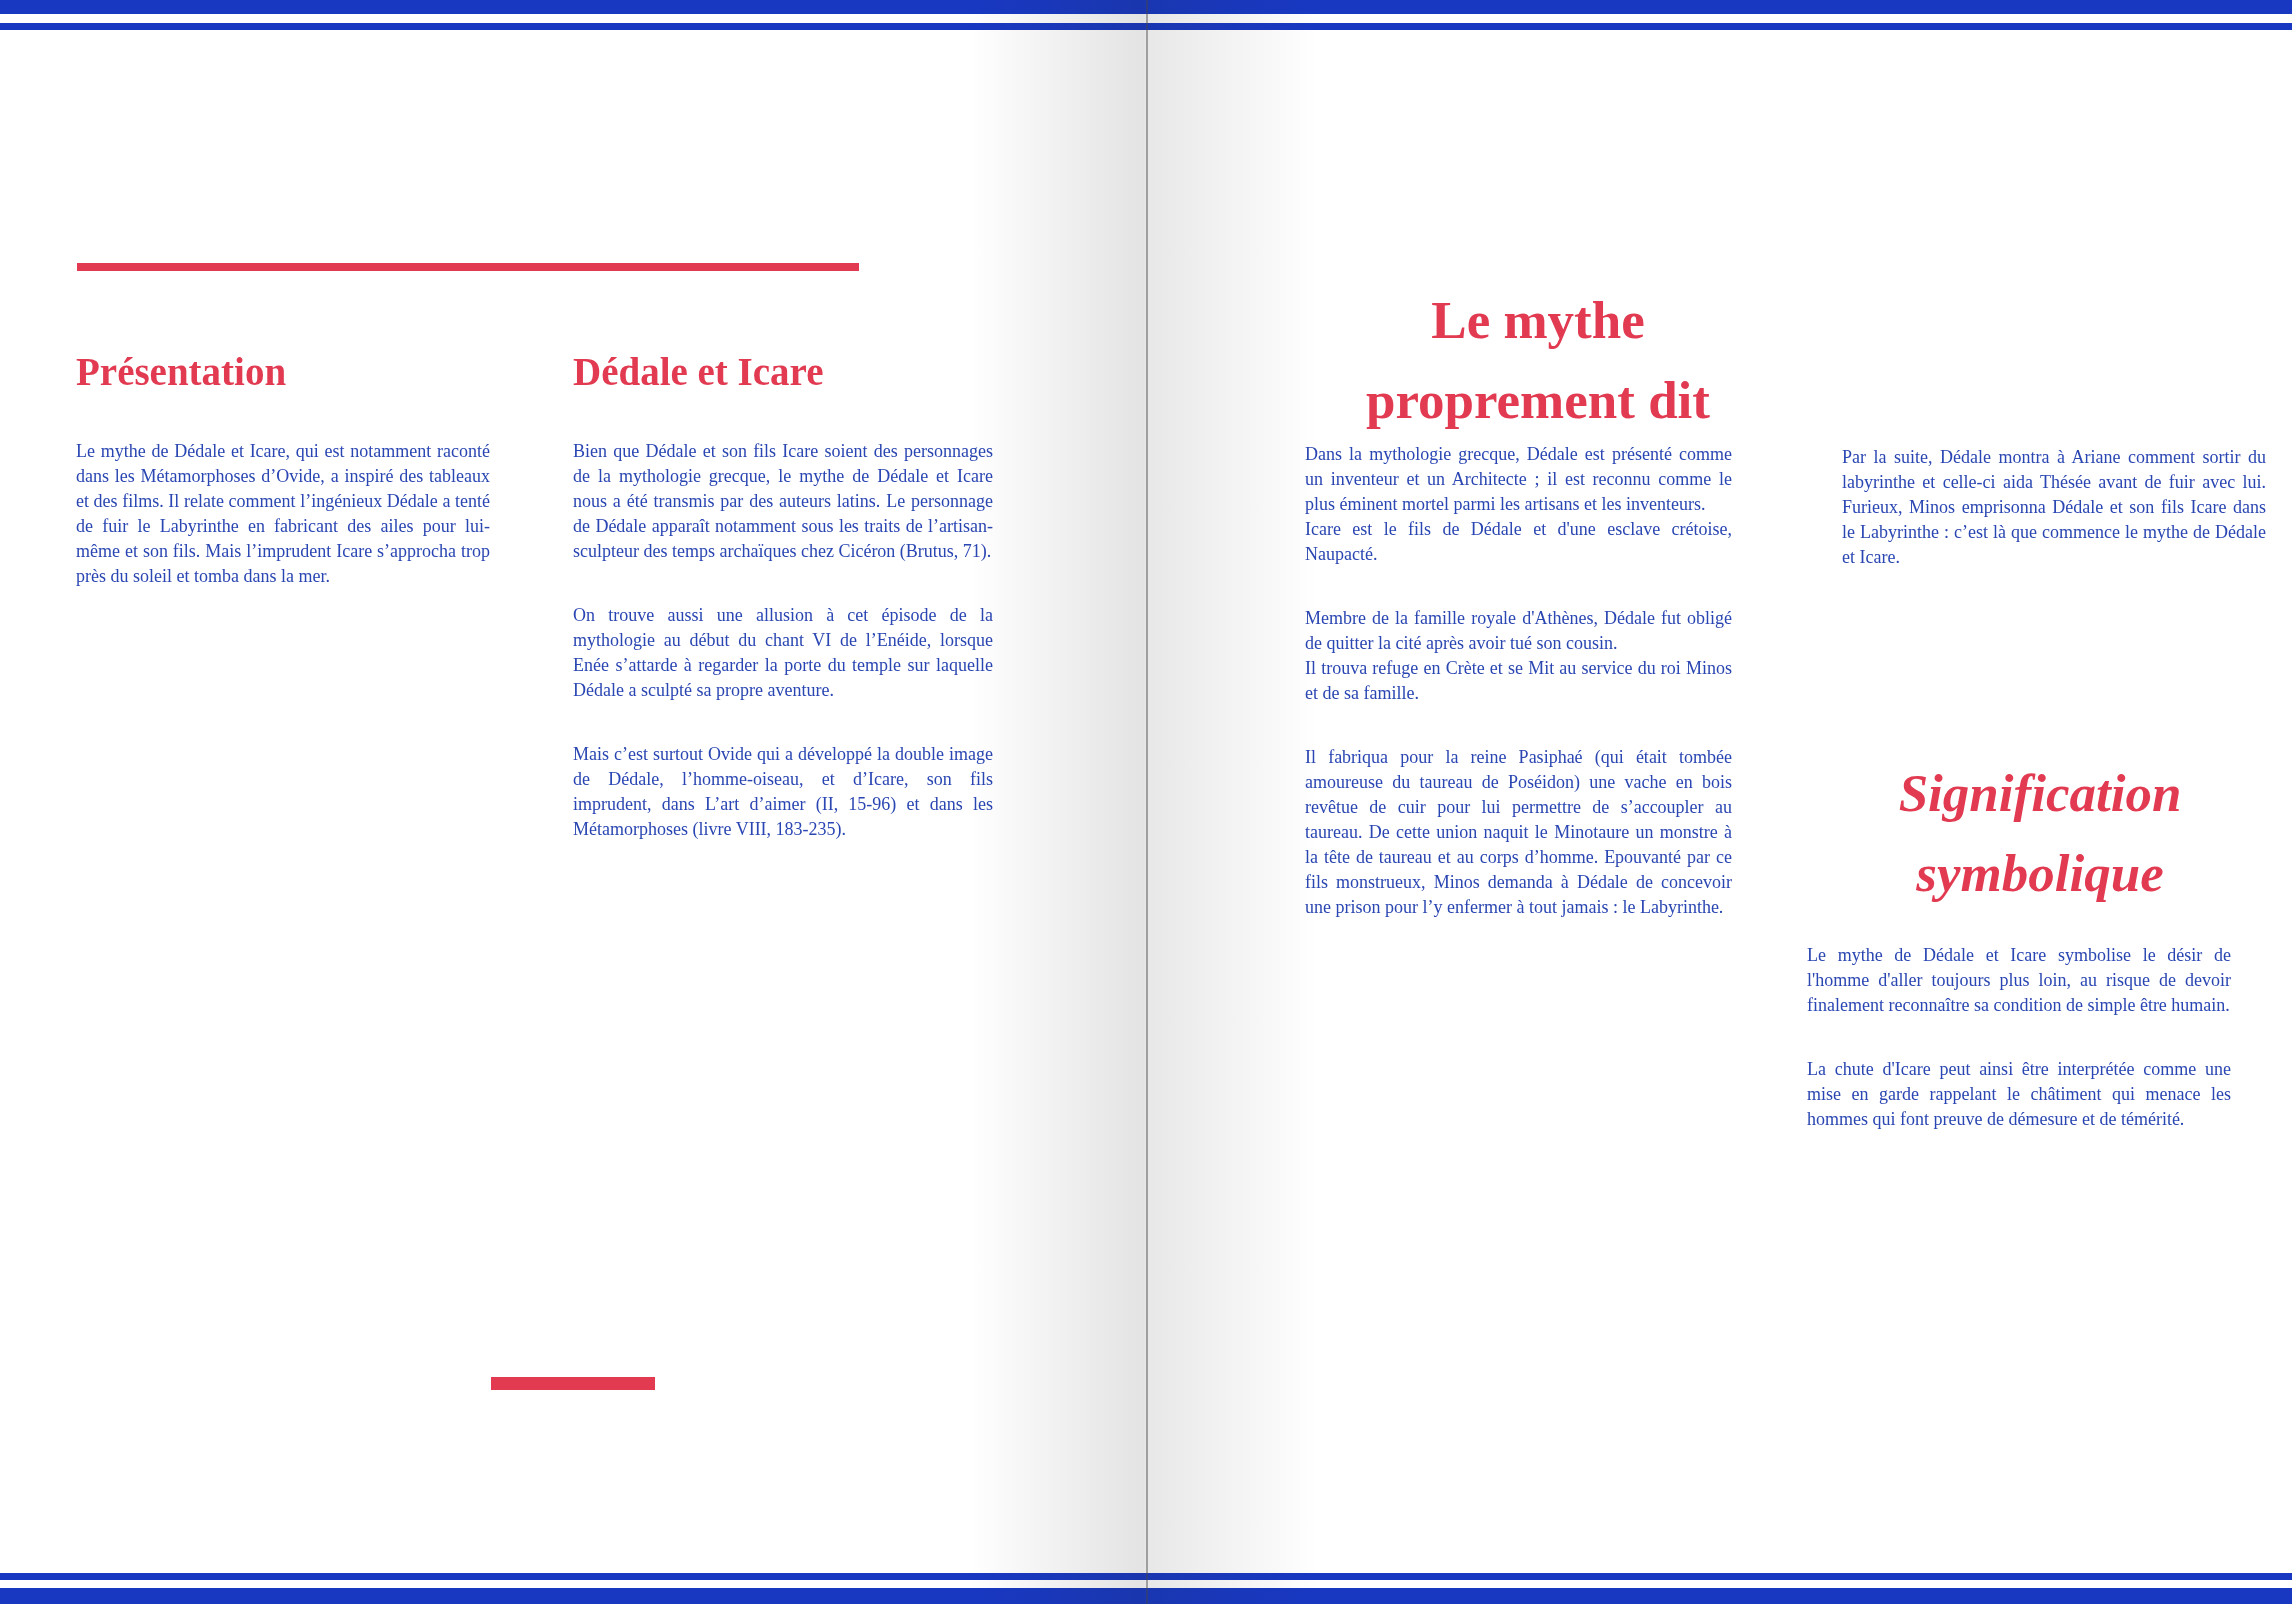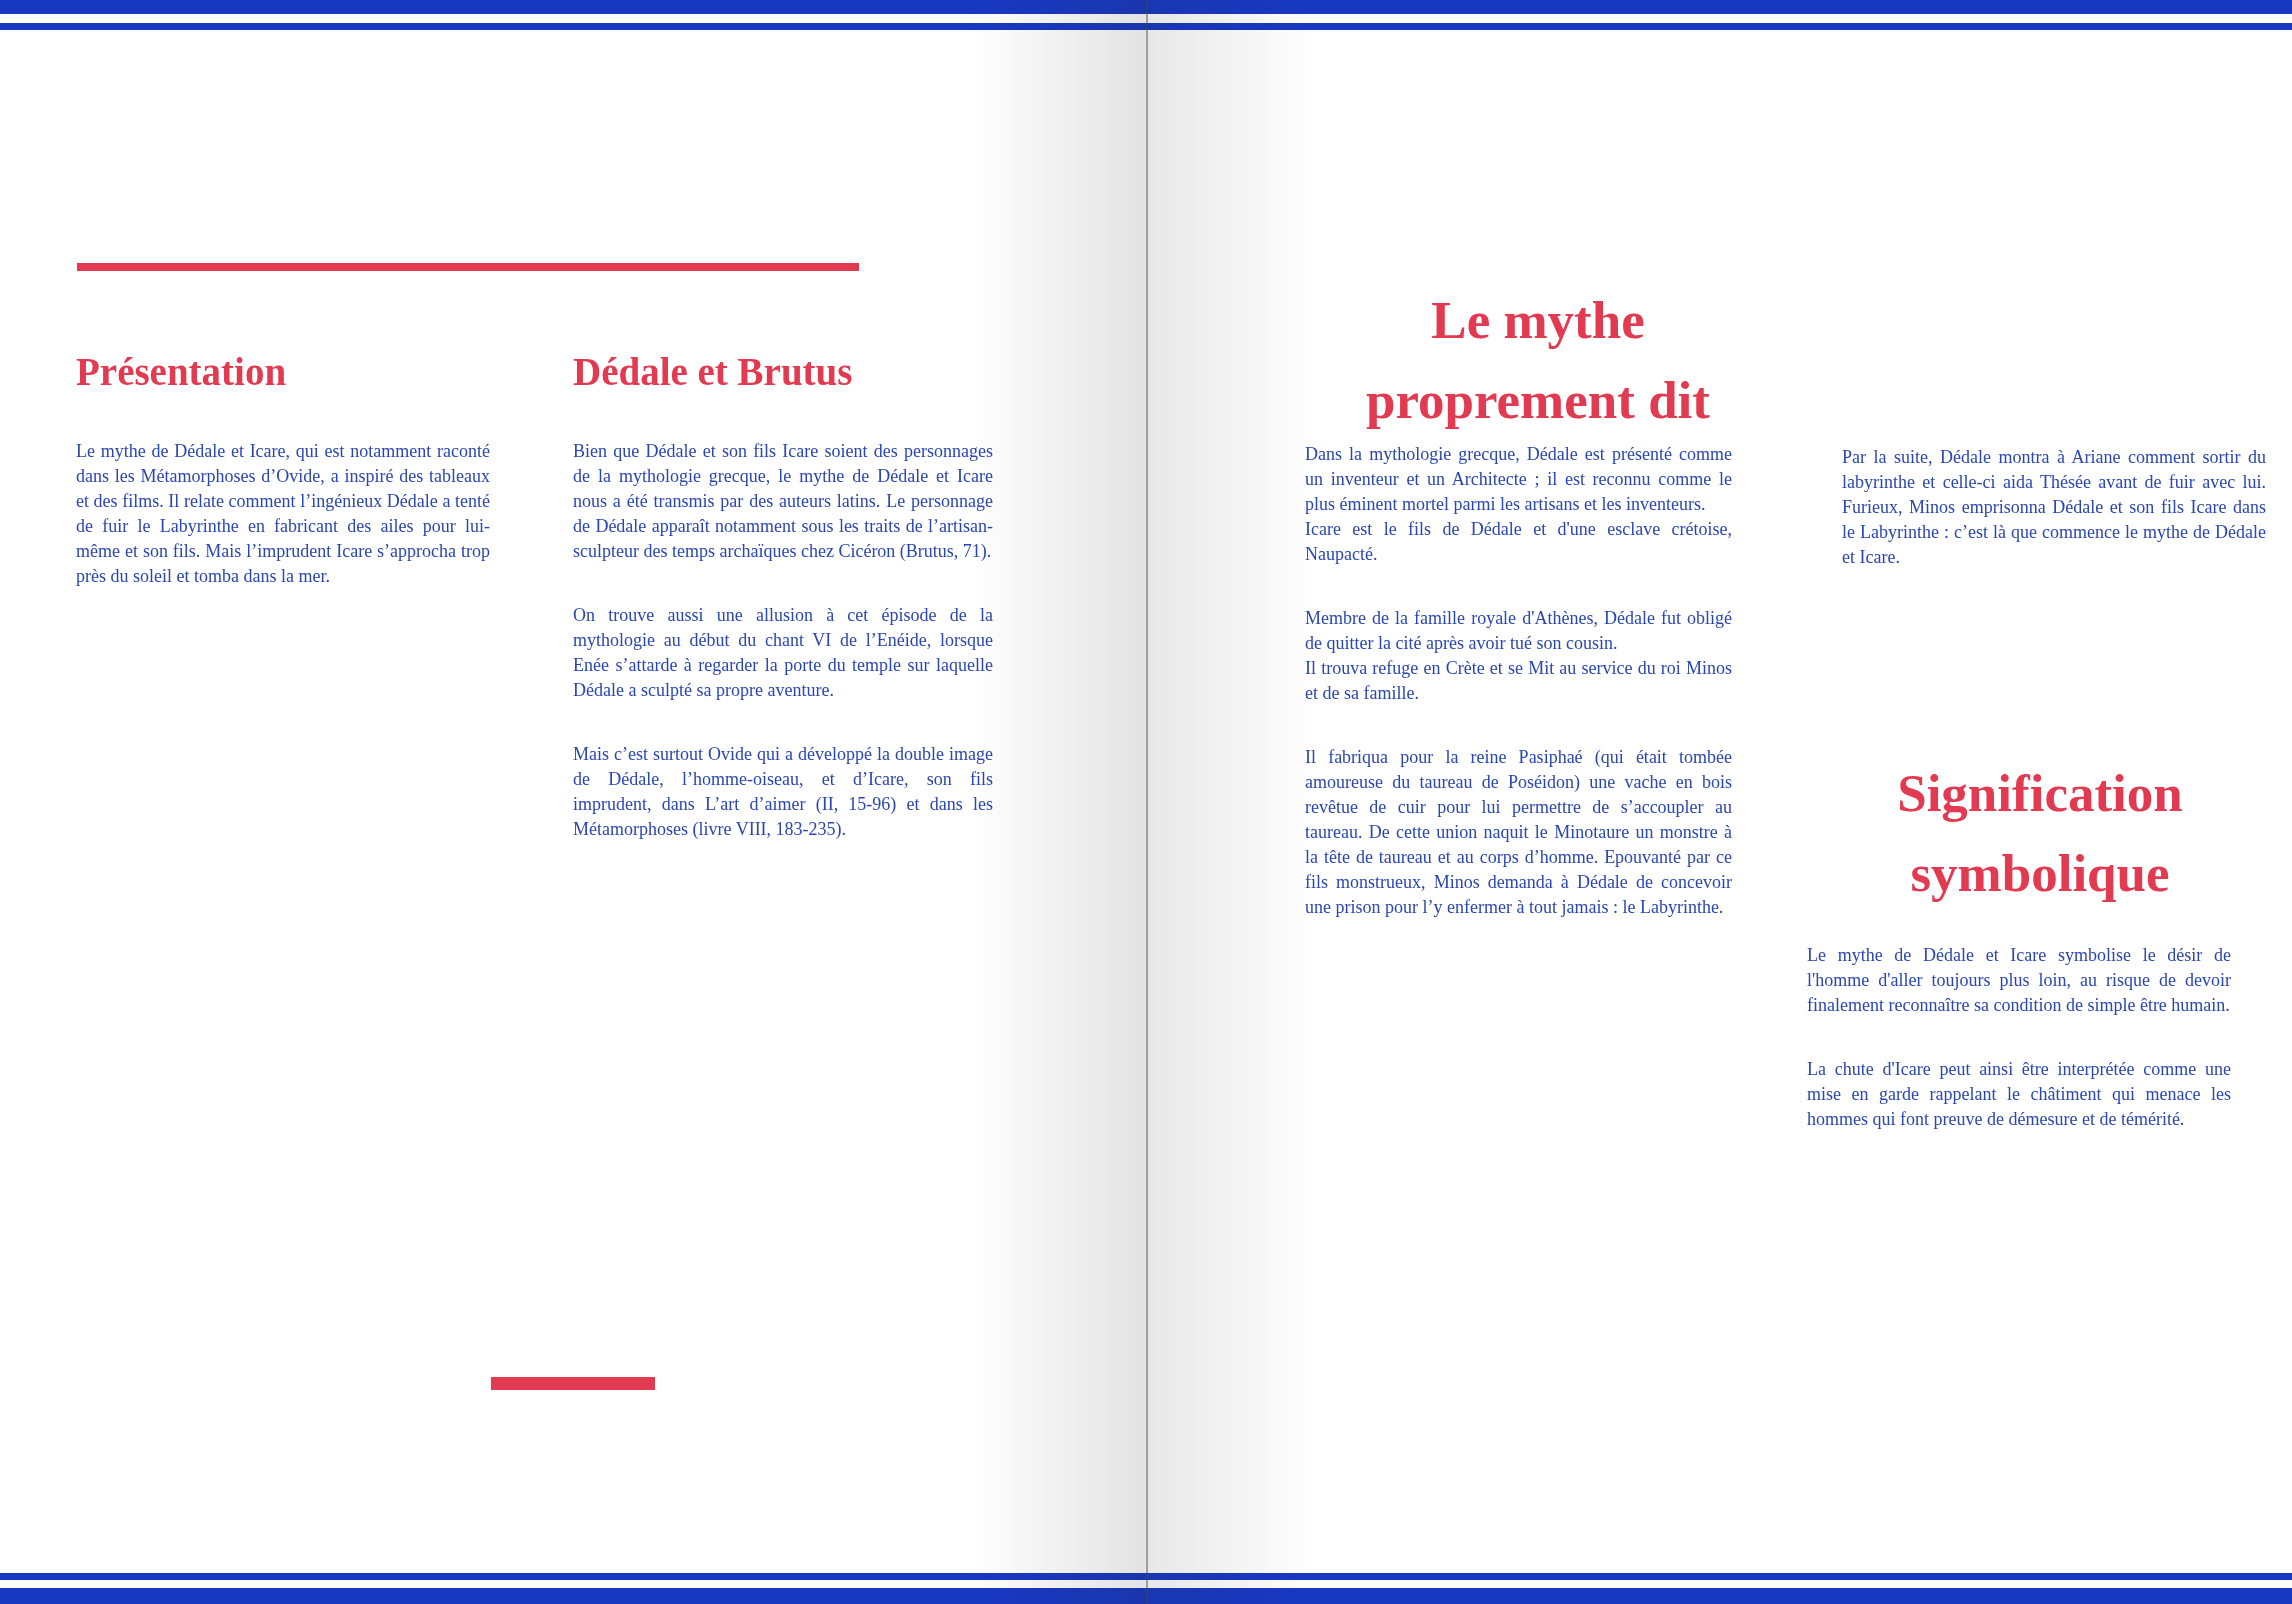--- a/index.html
+++ b/index.html
@@ -44,21 +44,21 @@
     margin: 0;
     font-weight: bold;
     color: var(--red, #e13a51);
     white-space: pre-line;
   }
   .h-left { top: 348px; font-size: 39px; line-height: 47px; }
   #h-presentation { left: 76px; }
   #h-dedale { left: 573px; }
   .h-right { font-size: 53px; line-height: 80px; text-align: center; }
   #h-mythe { left: 1305px; top: 280px; width: 466px; }
-  #h-signification { left: 1807px; top: 753px; width: 466px; }
+  #h-signification { left: 1807px; top: 753px; width: 466px; font-style: italic; }
 
   
   .body-block {
     position: absolute;
     font-size: 18px;
     line-height: 25px;
     color: var(--text-blue, #2a46b2);
     text-align: justify;
     hyphens: auto;
     -webkit-hyphens: auto;
@@ -106,21 +106,21 @@
   <div class="bar bar-top-thick"></div>
   <div class="bar bar-top-thin"></div>
 
   <div class="title-rule"></div>
 
   <h2 class="h-col h-left" id="h-presentation">Présentation</h2>
   <div class="body-block" id="b1">
     <p>Le mythe de Dédale et Icare, qui est notamment raconté dans les Métamorphoses d’Ovide, a inspiré des tableaux et des films. Il relate comment l’ingénieux Dédale a tenté de fuir le Labyrinthe en fabricant des ailes pour lui-même et son fils. Mais l’imprudent Icare s’approcha trop près du soleil et tomba dans la mer.</p>
   </div>
 
-  <h2 class="h-col h-left" id="h-dedale">Dédale et Brutus</h2>
+  <h2 class="h-col h-left" id="h-dedale">Dédale et Icare</h2>
   <div class="body-block" id="b2">
     <p>Bien que Dédale et son fils Icare soient des personnages de la mythologie grecque, le mythe de Dédale et Icare nous a été transmis par des auteurs latins. Le personnage de Dédale apparaît notamment sous les traits de l’artisan-sculpteur des temps archaïques chez Cicéron (Brutus, 71).</p>
     <p>On trouve aussi une allusion à cet épisode de la mythologie au début du chant VI de l’Enéide, lorsque Enée s’attarde à regarder la porte du temple sur laquelle Dédale a sculpté sa propre aventure.</p>
     <p>Mais c’est surtout Ovide qui a développé la double image de Dédale, l’homme-oiseau, et d’Icare, son fils imprudent, dans L’art d’aimer (II, 15-96) et dans les Métamorphoses (livre VIII, 183-235).</p>
   </div>
 
   <h2 class="h-col h-right" id="h-mythe">Le mythe
 proprement dit</h2>
   <div class="body-block" id="b3">
     <p>Dans la mythologie grecque, Dédale est présenté comme un inventeur et un Architecte ; il est reconnu comme le plus éminent mortel parmi les artisans et les inventeurs.

